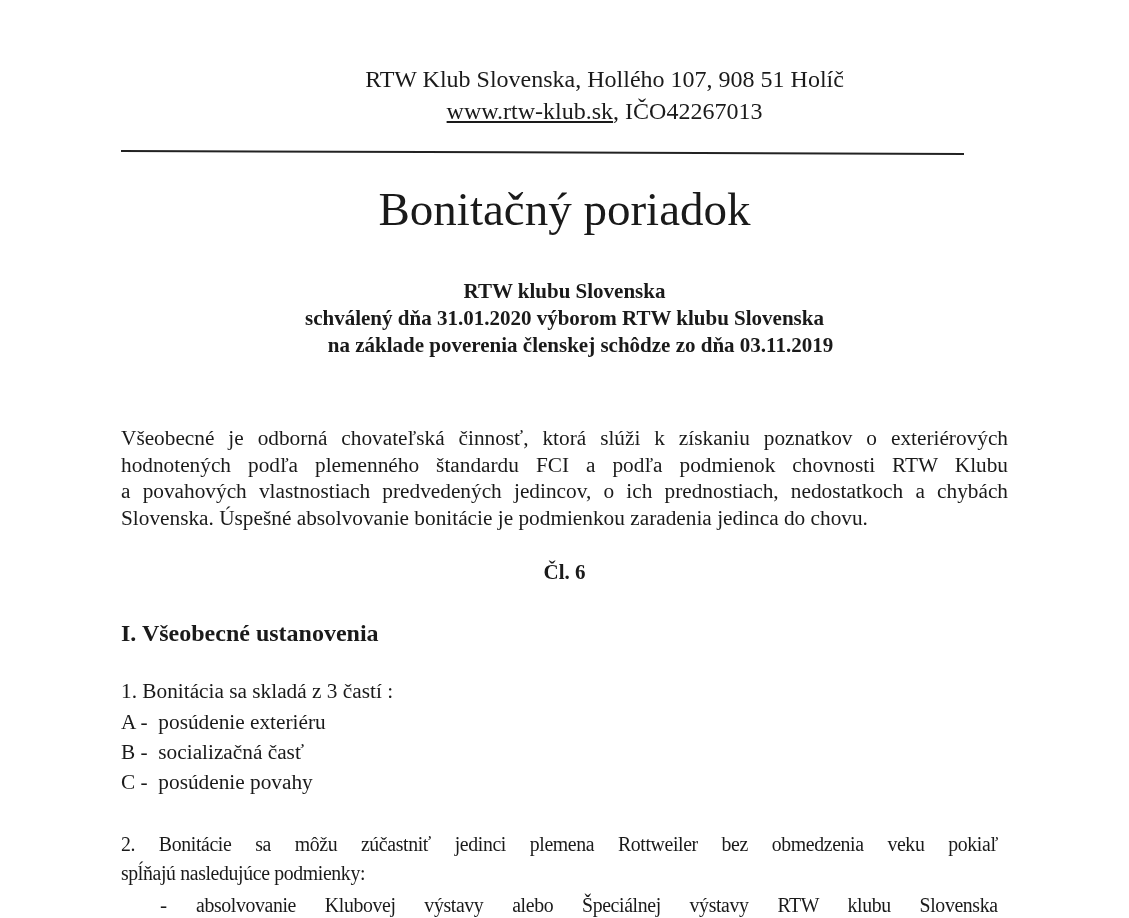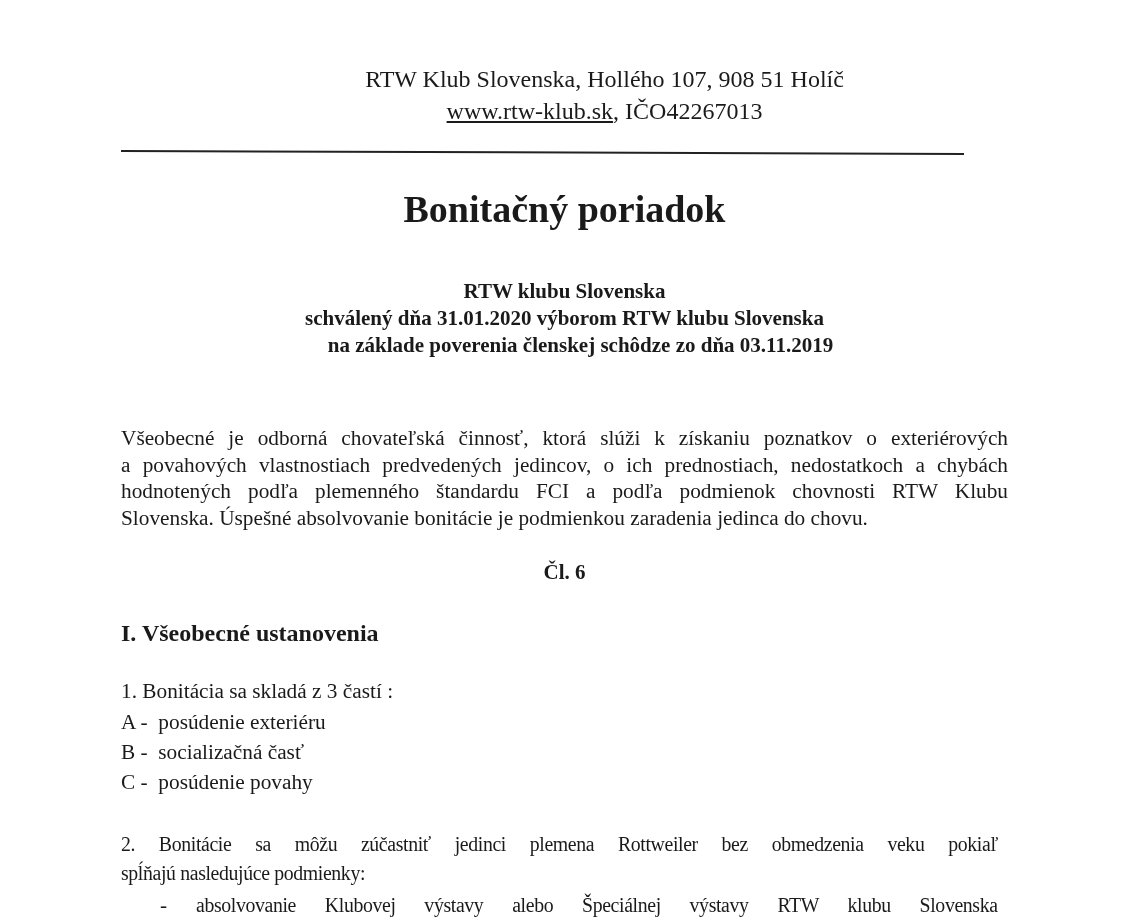--- a/index.html
+++ b/index.html
@@ -12,21 +12,21 @@
   .abs { position: absolute; }
   .center { left: 0; width: 1129px; text-align: center; }
   .hdr { font-size: 24px; line-height: 32px; padding-left: 40px; }
   .hdr1 { top: 63px; }
   .hdr2 { top: 95px; }
   .url { text-decoration: underline; }
   .rule {
     left: 121px; top: 150px; width: 843px; height: 0;
     border-top: 2px solid #222; transform: rotate(0.2deg); transform-origin: left;
   }
-  .title { top: 187px; font-size: 38px; font-weight: bold; line-height: 44px; }
+  .title { top: 187px; font-size: 47px; font-weight: normal; line-height: 44px; }
   .sub { font-size: 21px; font-weight: bold; line-height: 26px; }
   .sub1 { top: 278px; } .sub2 { top: 305px; } .sub3 { top: 332px; padding-left: 16px; }
   .para {
     left: 121px; width: 887px; top: 425px;
     font-size: 21.3px; line-height: 26.5px; text-align: justify;
   }
   .para span { display: block; text-align-last: justify; }
   .para span.last { text-align-last: left; }
   .clanok { top: 560px; font-size: 21px; font-weight: bold; }
   .sec { left: 121px; top: 620px; font-size: 24px; font-weight: bold; }
@@ -58,22 +58,22 @@
 <div class="abs rule"></div>
 
 <div class="abs center title">Bonitačný poriadok</div>
 
 <div class="abs center sub sub1">RTW klubu Slovenska</div>
 <div class="abs center sub sub2">schválený dňa 31.01.2020 výborom RTW klubu Slovenska</div>
 <div class="abs center sub sub3">na základe poverenia členskej schôdze zo dňa 03.11.2019</div>
 
 <div class="abs para">
   <span>Všeobecné je odborná chovateľská činnosť, ktorá slúži k získaniu poznatkov o exteriérových</span>
+  <span>hodnotených podľa plemenného štandardu FCI a podľa podmienok chovnosti RTW Klubu</span>
   <span>a povahových vlastnostiach predvedených jedincov, o ich prednostiach, nedostatkoch a chybách</span>
-  <span>hodnotených podľa plemenného štandardu FCI a podľa podmienok chovnosti RTW Klubu</span>
   <span class="last">Slovenska. Úspešné absolvovanie bonitácie je podmienkou zaradenia jedinca do chovu.</span>
 </div>
 
 <div class="abs center clanok">Čl. 6</div>
 
 <div class="abs sec">I. Všeobecné ustanovenia</div>
 
 <div class="abs body l1">1. Bonitácia sa skladá z 3 častí :</div>
 <div class="abs body l2 item">
   <span class="mark">A -</span>

